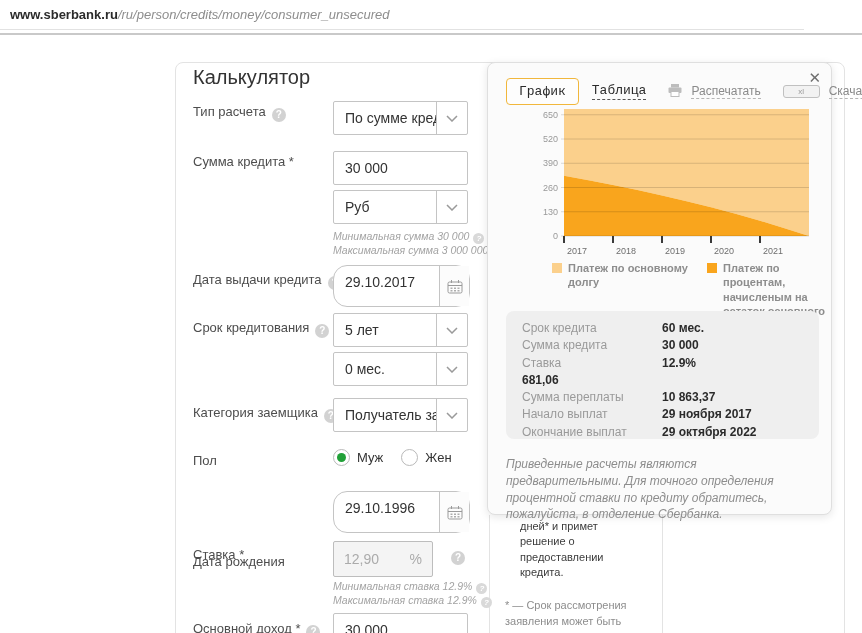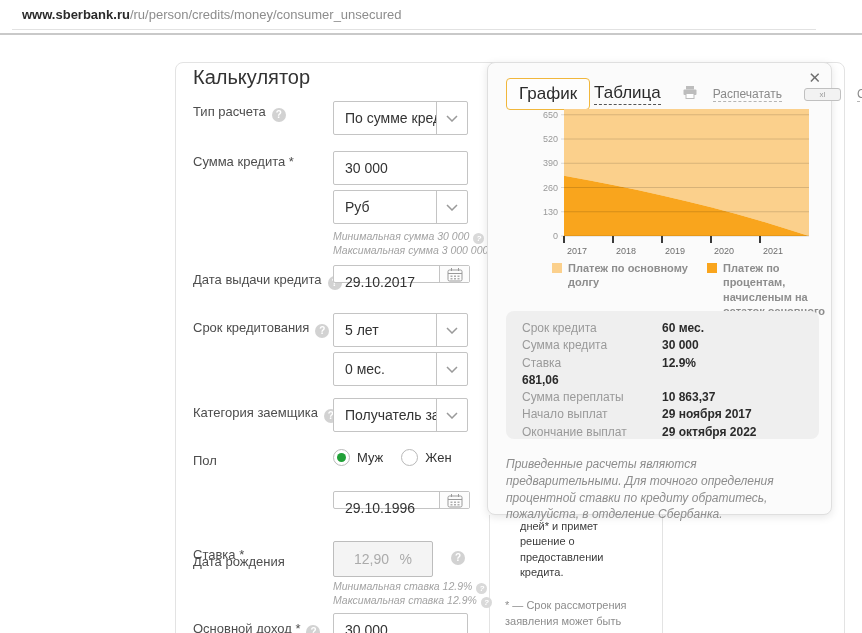--- a/index.html
+++ b/index.html
@@ -1,24 +1,24 @@
 <!DOCTYPE html>
 <html><head>
 <meta charset="utf-8">
 <style>
   * { margin:0; padding:0; box-sizing:border-box; }
   body { font-family:"Liberation Sans", sans-serif; background:#fff; }
   .viewport { position:relative; width:862px; height:633px; overflow:hidden; background:#fff; }
 
   
-  .urlbar { position:absolute; left:12px; top:0; width:804px; height:30px; background:#fff;
+  .urlbar { position:absolute; left:0; top:0; width:804px; height:30px; background:#fff;
             border-bottom:1px solid #e2e2e2; display:flex; align-items:center; padding-left:10px;
             font-size:13px; }
   .url-host { color:#2b2b2b; font-weight:bold; }
-  .url-path { color:#8d8d8d; }
+  .url-path { color:#8d8d8d;font-style:italic; }
   .chrome-divider { position:absolute; left:0; top:33px; width:862px; height:2px; background:#c9c9c9; }
 
   
   .card { position:absolute; left:175px; top:62px; width:670px; height:600px; background:#fff;
           border:1px solid #e3e3e3; border-radius:8px; }
   .col-divider { position:absolute; width:1px; background:#e3e3e3; }
 
   .page-title { position:absolute; left:193px; top:66px; font-size:20px; color:#333; }
 
   .flabel { position:absolute; left:193px; font-size:13px; color:#4d4d4d; white-space:nowrap; }
@@ -27,49 +27,49 @@
            margin-left:6px; vertical-align:-2px; }
   .qicon.sm { width:11px; height:11px; font-size:8px; line-height:11px; margin-left:4px; vertical-align:-1px; background:#d9d9d9; }
 
   .tinput { position:absolute; left:333px; width:135px; height:34px; border:1px solid #c4c4c4;
             border-radius:2px; background:#fff; font-size:14px; color:#333; padding:8px 0 0 11px; }
   .select { position:absolute; left:333px; width:135px; height:34px; border:1px solid #c4c4c4;
             border-radius:2px; background:#fff; display:flex; }
   .select .val { flex:1; font-size:14px; color:#333; padding:8px 0 0 11px; white-space:nowrap; overflow:hidden; }
   .select .chev { width:31px; border-left:1px solid #c4c4c4; display:flex; align-items:center; justify-content:center; }
 
-  .dateinput { position:absolute; left:333px; width:137px; height:18px; border:1px solid #c4c4c4;
-               border-radius:2px; background:#fff; display:flex;gap:20px; }
+  .dateinput { position:absolute; left:333px; width:137px; height:42px; border:1px solid #c4c4c4;
+               border-radius:14px; background:#fff; display:flex;gap:20px; }
   .dateinput .val { flex:1; font-size:14px; color:#333; padding:8px 0 0 11px; }
   .dateinput .calbtn { width:30px; border-left:1px solid #c4c4c4; display:flex; align-items:center; justify-content:center; background:#fcfcfc; }
 
   .hint { position:absolute; left:333px; font-size:10.5px; font-style:italic; color:#a3a3a3; white-space:nowrap; }
 
   .radio-group { position:absolute; left:333px; display:flex; align-items:center; font-size:13px; color:#333; }
   .radio { width:17px; height:17px; border:1px solid #b9b9b9; border-radius:50%; background:#fff;
            display:inline-flex; align-items:center; justify-content:center; margin-right:7px; }
   .radio .dot { width:9px; height:9px; border-radius:50%; background:#21a038; }
   .radio-label { margin-right:18px; }
 
   .ratebox { position:absolute; left:333px; width:100px; height:36px; border:1px solid #bdbdbd;
              border-radius:2px; background:#f4f4f4; display:flex; align-items:center;
-             font-size:14px; color:#ababab; padding:0 20px; }
+             font-size:14px; color:#ababab; padding:0 10px; }
   .ratebox .unit { margin-left:auto; }
 
   
   .popup { position:absolute; left:487px; top:62px; width:345px; height:453px; background:#fbfbfb;
            border:1px solid #dfdfdf; border-radius:8px; box-shadow:0 2px 8px rgba(0,0,0,0.10); }
   .close-x { position:absolute; right:10px; top:6px; font-size:15px; color:#6f6f6f; cursor:pointer; }
 
   .tabsrow { position:absolute; left:18px; top:15px; display:flex; align-items:center; }
-  .tab { font-size:17px; color:#2b2b2b; }
+  .tab { font-size:13px; color:#2b2b2b;font-family:Liberation Mono, monospace; }
   .tab.active { border:1px solid #f1b73c; border-radius:4px; padding:5px 12px; background:#fdfdfd; }
-  .tab.inactive { border-bottom:1px dashed #555; margin-left:4px; padding-bottom:1px; }
+  .tab.inactive { border-bottom:1px dashed #555; margin-left:13px; padding-bottom:1px; }
   .actionlink { display:flex; align-items:center; margin-left:22px; font-size:12px; color:#8a8a8a; }
-  .actionlink .txt { border-bottom:1px dashed #b5b5b5; margin-left:16px; }
+  .actionlink .txt { border-bottom:1px dashed #b5b5b5; margin-left:9px; }
   .xls-icon { display:inline-flex; width:37px; height:13px; border:1px solid #c0c0c0; border-radius:3px;
               background:#f2f2f2; color:#9a9a9a; font-size:8px; align-items:center; justify-content:center; }
 
   .chart-wrap { position:absolute; left:36px; top:42px; width:300px; height:152px; }
 
   .legend { position:absolute; left:64px; top:198px; display:flex; font-size:11px; color:#8d8d8d;font-weight:bold; }
   .lgd-item { display:flex; }
   .lgd-sw { width:10px; height:10px; margin:2px 6px 0 0; flex:none; }
   .lgd-item + .lgd-item { margin-left:12px; }
   .lgd-txt { line-height:1.3; }

